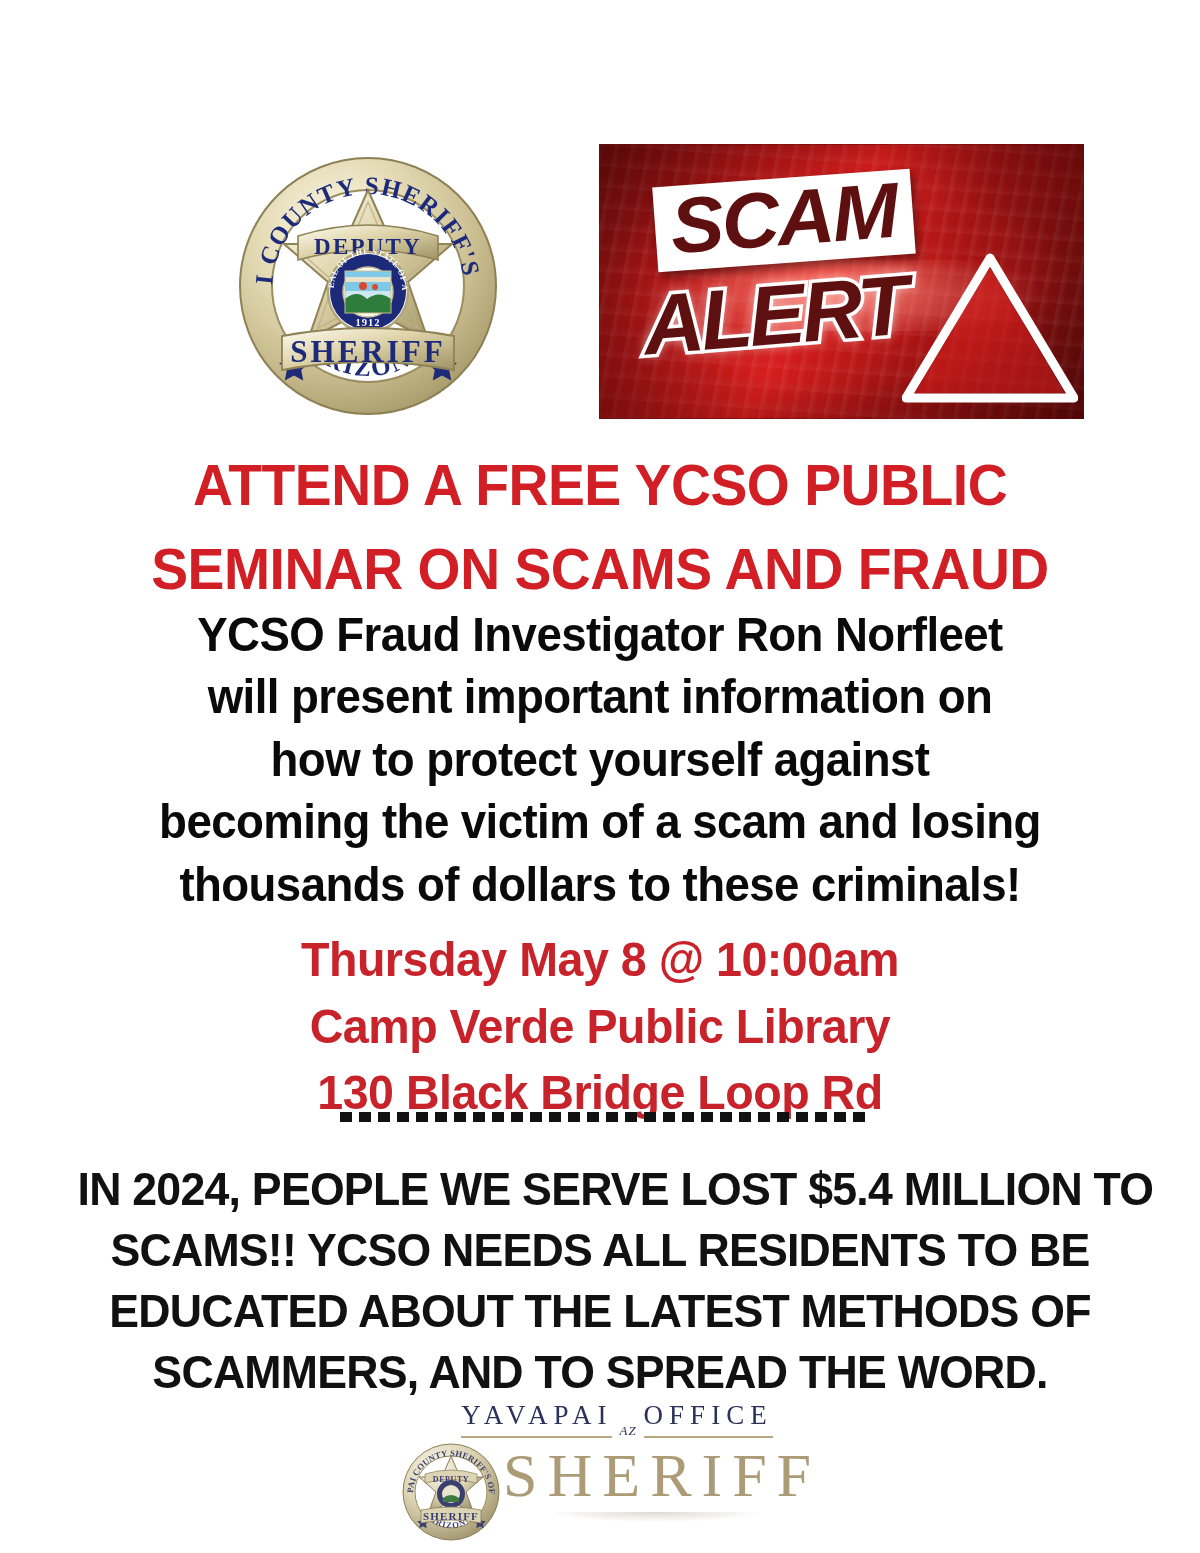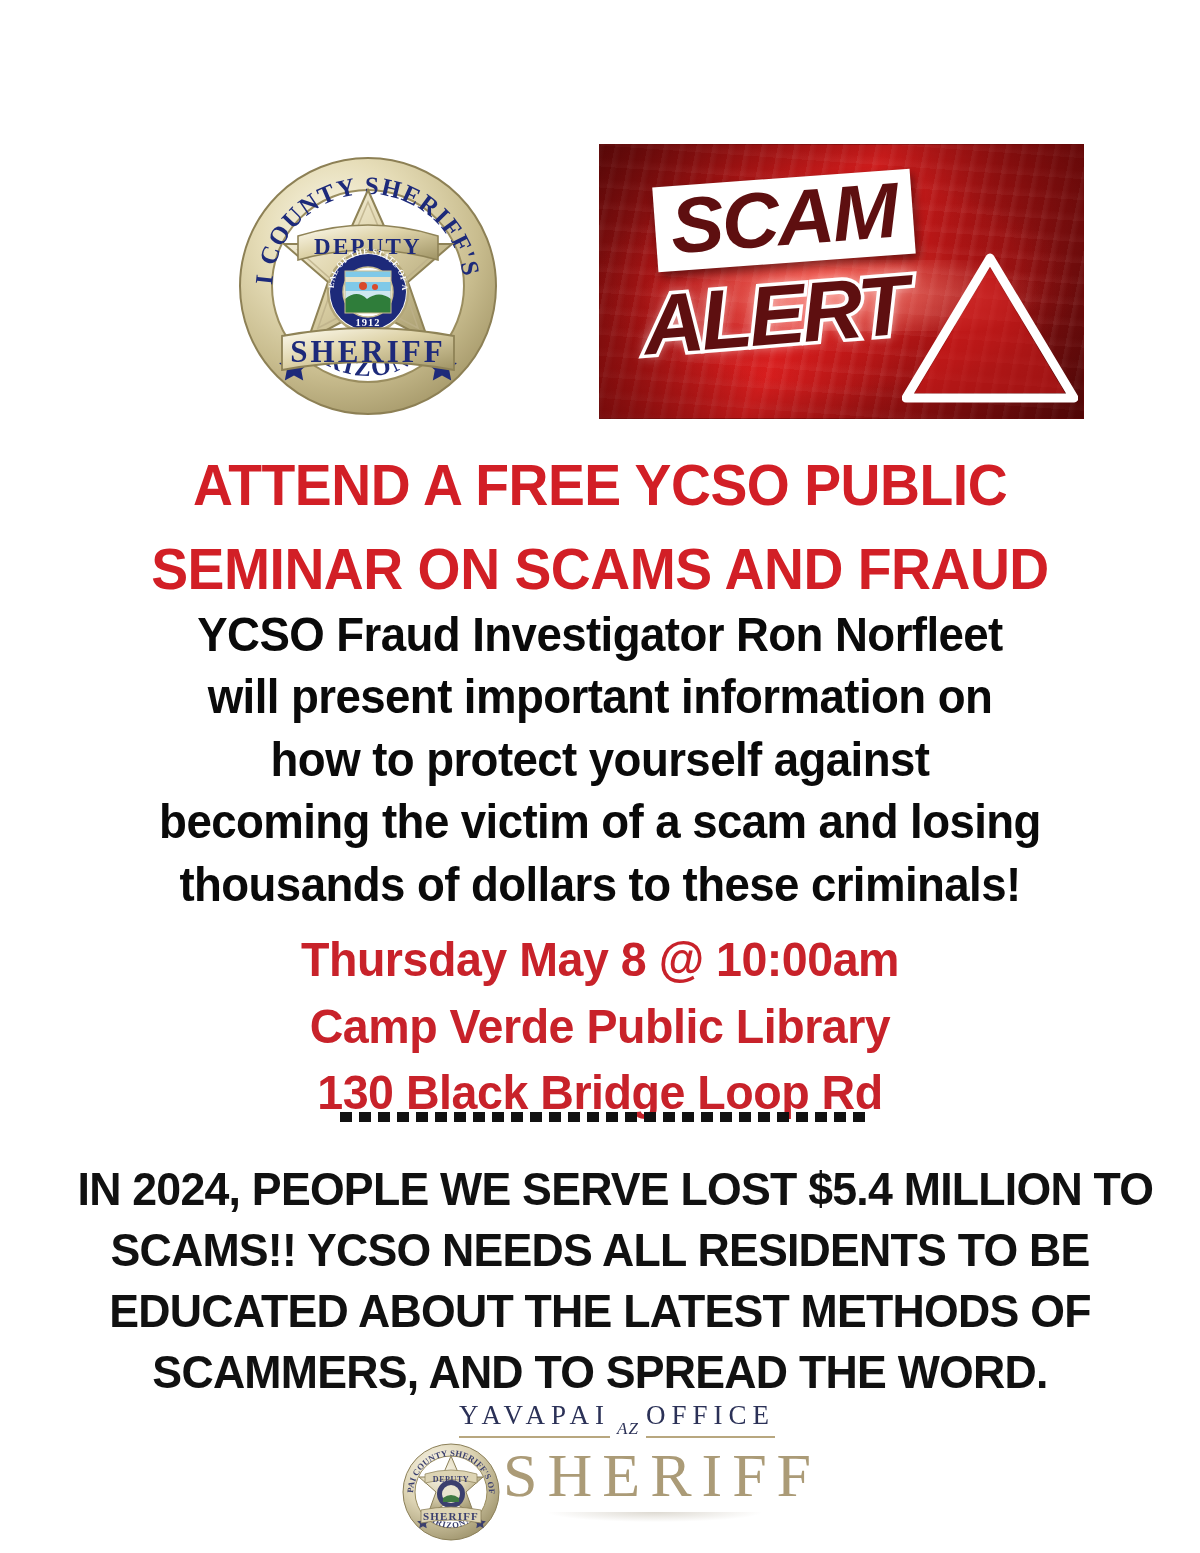--- a/index.html
+++ b/index.html
@@ -144,21 +144,21 @@
     color:#2b3157;
     font-family:"Liberation Serif", serif;
     font-size:27px;
     letter-spacing:6px;
     border-bottom:2px solid #b8a77f;
     padding-bottom:5px;
   }
   .fl-az{
     color:#2b3157;
     font-family:"Liberation Serif", serif;
-    font-size:17px;
+    font-size:13px;
     font-style:italic;
     letter-spacing:1px;
     padding:0 7px;
     align-self:flex-end;
     position:relative;top:-3px;
   }
   .fl-sheriff{
     position:absolute;left:110px;top:48px;width:312px;
     text-align:center;
     font-family:"Liberation Serif", serif;

